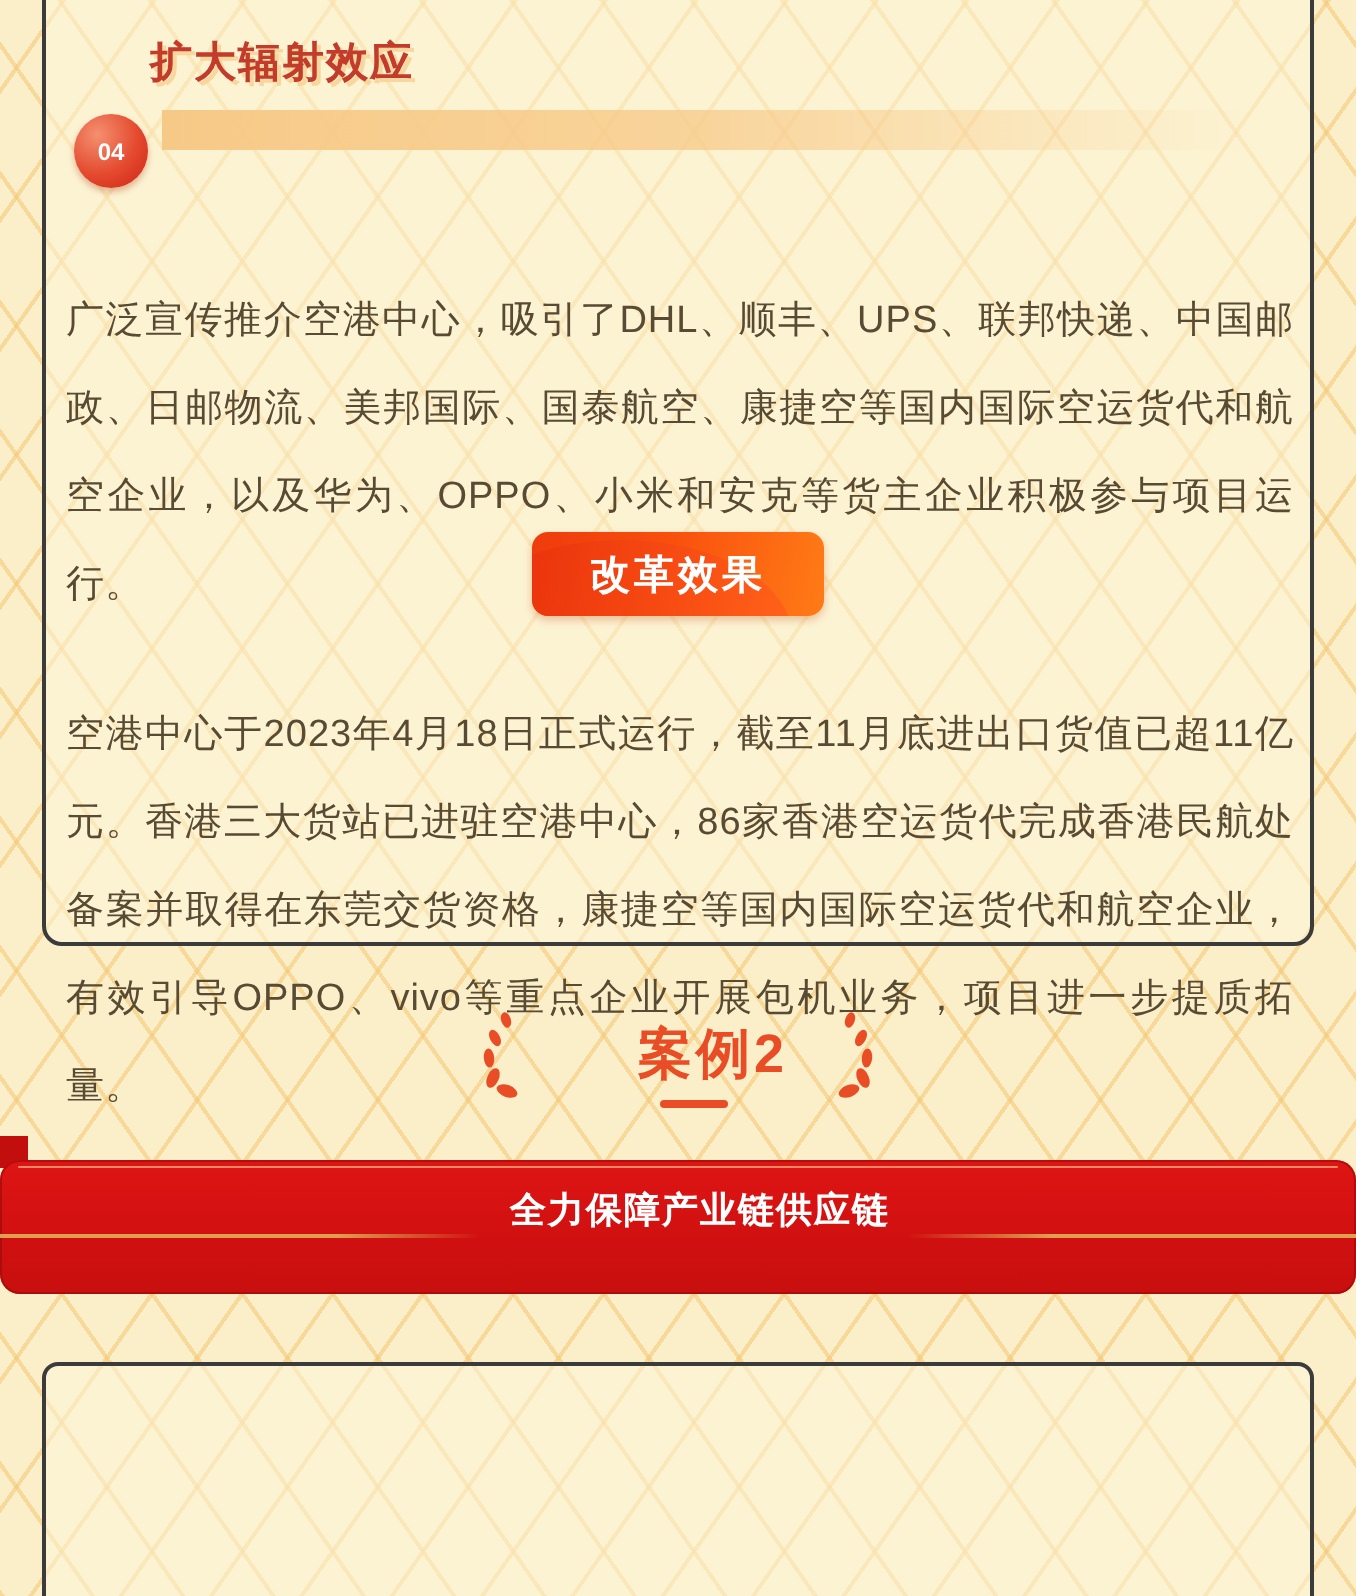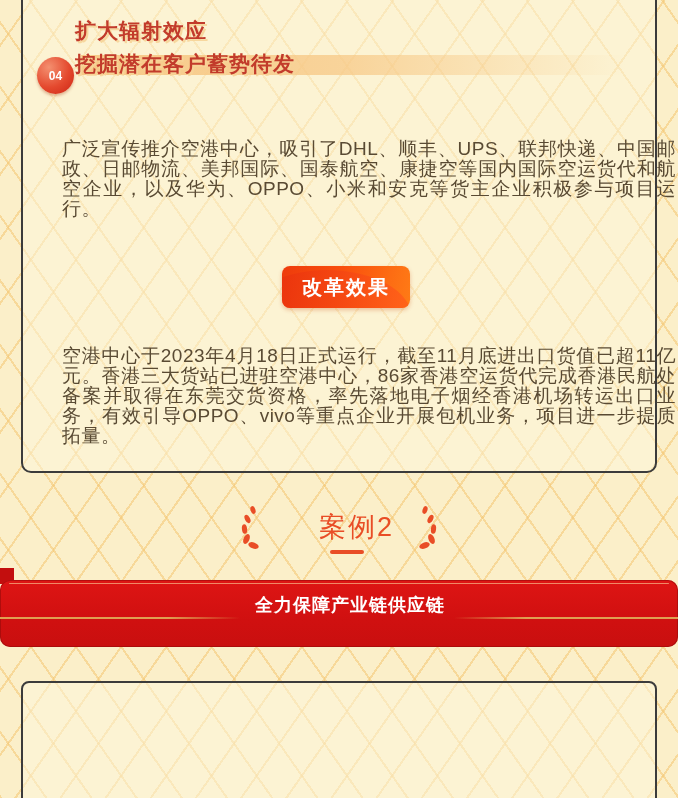--- a/index.html
+++ b/index.html
@@ -28,39 +28,39 @@
     color:#fff;font-weight:700;font-size:12px;display:flex;align-items:center;justify-content:center;
     box-shadow:0 2px 3px rgba(170,60,20,.35);
   }
   .sec-title{
     position:absolute;left:75px;color:#C23B2B;font-weight:700;font-size:21px;letter-spacing:1px;
     text-shadow:2px 2px 0 rgba(246,212,152,.9);white-space:nowrap;
   }
   .t1{top:17px;} .t2{top:50px;}
   .para{
     position:absolute;left:33px;width:614px;color:#594A33;
-    font-size:19px;line-height:20px;letter-spacing:.5px;text-align:justify;margin-left:29px;
+    font-size:19px;line-height:44px;letter-spacing:.5px;text-align:justify;
   }
   .para1{top:139px;} .para2{top:346px;} .para3{top:703px;}
   .reform-btn{
-    position:absolute;left:282px;top:266px;width:128px;height:42px;border-radius:8px;overflow:hidden;
+    position:absolute;left:266px;top:266px;width:146px;height:42px;border-radius:8px;overflow:hidden;
     background:linear-gradient(100deg,#EE3B0C 0%,#F94F0D 45%,#FF7B16 100%);
     display:flex;align-items:center;justify-content:center;
     box-shadow:0 2px 4px rgba(200,70,10,.3);
   }
   .reform-btn::before{
     content:"";position:absolute;left:-40px;bottom:-58px;width:170px;height:96px;border-radius:50%;
     background:linear-gradient(100deg,#E32609 0%,#FF5A1A 90%);opacity:.75;
   }
   .reform-btn span{position:relative;color:#fff;font-weight:700;font-size:20px;letter-spacing:2px;}
   .case2-wrap{
     position:absolute;left:0;top:507px;width:678px;height:40px;
     display:flex;align-items:center;justify-content:center;gap:24px;
   }
-  .case2-label{color:#E94D26;font-weight:400;font-size:27px;letter-spacing:2px;margin-left:35px;}
+  .case2-label{color:#E94D26;font-weight:700;font-size:27px;letter-spacing:2px;margin-left:35px;}
   .laurel{width:22px;height:44px;display:block;}
   .laurel-r{transform:scaleX(-1);}
   .case2-underline{
     position:absolute;left:calc(50% - 17px);top:550px;width:34px;height:4px;
     background:#E94D26;border-radius:2px;
   }
   .ribbon-fold{position:absolute;left:0;top:568px;width:14px;height:16px;background:#C30E0E;}
   .banner{
     position:absolute;left:0;top:580px;width:678px;height:67px;border-radius:10px;
     background:linear-gradient(#DE1514 0%,#D01010 60%,#C90F0F 100%);
@@ -82,30 +82,29 @@
 </head>
 <body>
 
 <div class="page">
 
   <div class="content-box box1">
     <div class="hl-bar"></div>
   </div>
 
   <div class="sec-title t1">扩大辐射效应</div>
-  <div class="sec-title t2">挖掘潜在客户蓄势待发</div>
   <div class="badge">04</div>
 
   <div class="para para1">广泛宣传推介空港中心，吸引了DHL、顺丰、UPS、联邦快递、中国邮政、日邮物流、美邦国际、国泰航空、康捷空等国内国际空运货代和航空企业，以及华为、OPPO、小米和安克等货主企业积极参与项目运行。</div>
 
   <div class="reform-btn">
     <span>改革效果</span>
   </div>
 
-  <div class="para para2">空港中心于2023年4月18日正式运行，截至11月底进出口货值已超11亿元。香港三大货站已进驻空港中心，86家香港空运货代完成香港民航处备案并取得在东莞交货资格，率先落地电子烟经香港机场转运出口业务，有效引导OPPO、vivo等重点企业开展包机业务，项目进一步提质拓量。</div>
+  <div class="para para2">空港中心于2023年4月18日正式运行，截至11月底进出口货值已超11亿元。香港三大货站已进驻空港中心，86家香港空运货代完成香港民航处备案并取得在东莞交货资格，康捷空等国内国际空运货代和航空企业，有效引导OPPO、vivo等重点企业开展包机业务，项目进一步提质拓量。</div>
 
   <div class="case2-wrap">
     <svg class="laurel" viewBox="0 0 22 44" aria-hidden="true">
       <g fill="#E94D26">
         <ellipse cx="15" cy="5" rx="2.4" ry="4" transform="rotate(-18 15 5)"></ellipse>
         <ellipse cx="9.5" cy="14" rx="2.5" ry="4.4" transform="rotate(-28 9.5 14)"></ellipse>
         <ellipse cx="6.5" cy="24" rx="2.6" ry="4.8" transform="rotate(-6 6.5 24)"></ellipse>
         <ellipse cx="8.5" cy="34" rx="2.9" ry="5.2" transform="rotate(24 8.5 34)"></ellipse>
         <ellipse cx="15.5" cy="40.5" rx="5.4" ry="3" transform="rotate(20 15.5 40.5)"></ellipse>
       </g>

